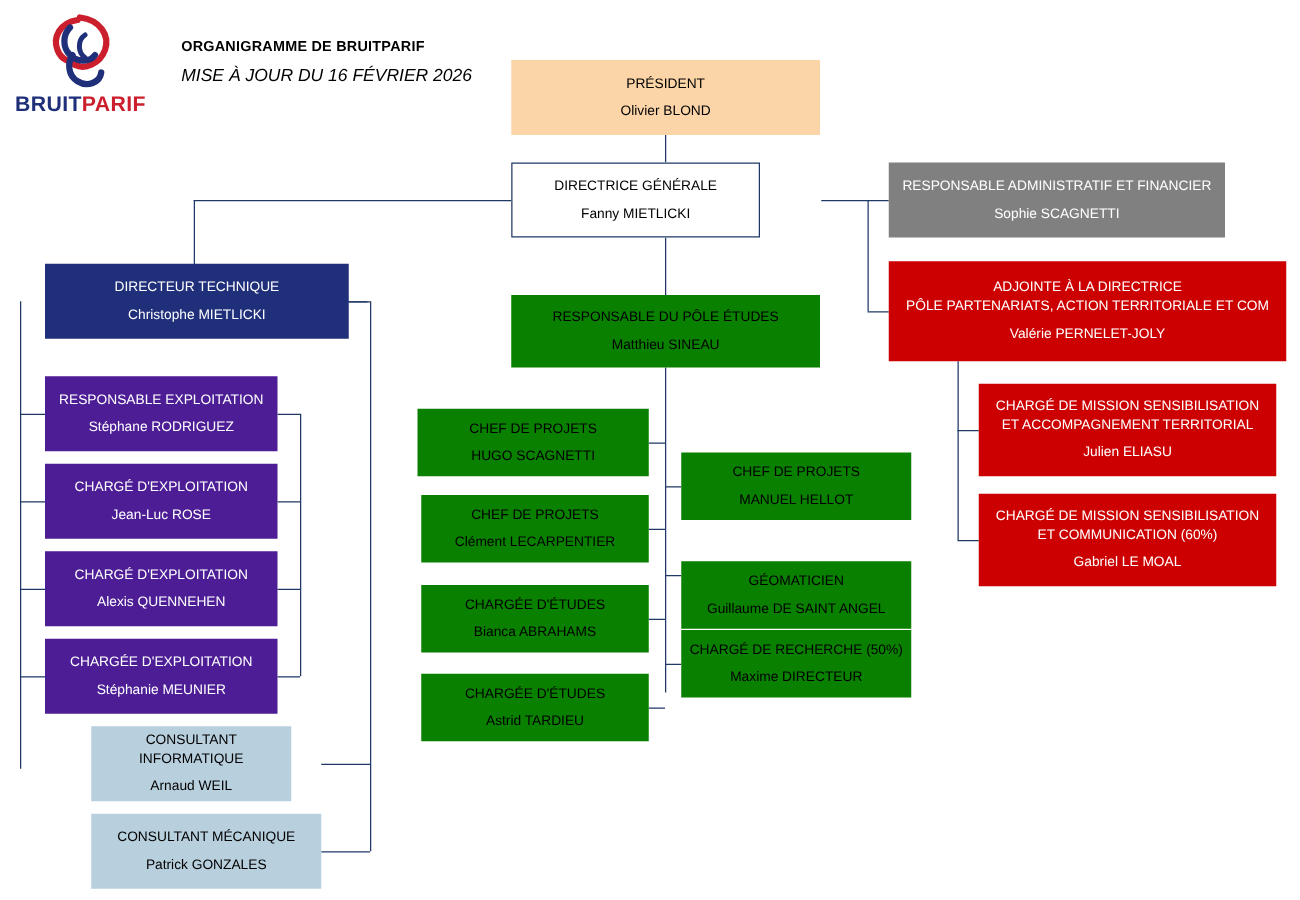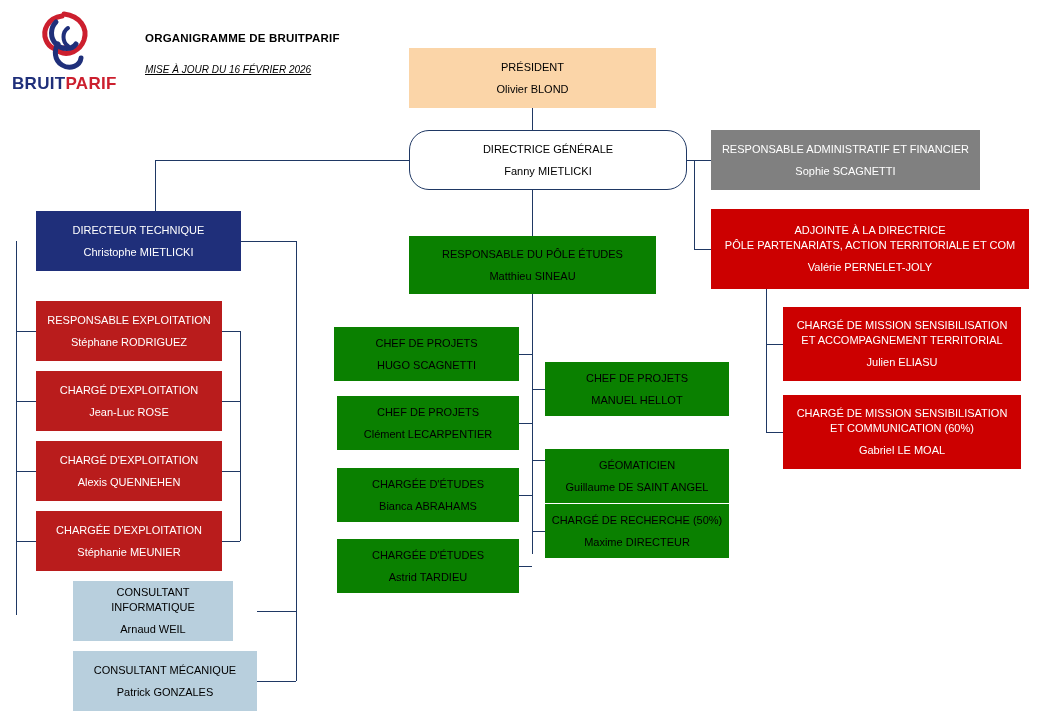--- a/index.html
+++ b/index.html
@@ -33,21 +33,21 @@
     font-size: 11px;
   }
   .box .person {
     font-size: 11px;
     margin-top: 7px;
   }
   .box.orange { background: #fbd5a8; color: #000; }
   .box.white  { background: #ffffff; color: #000; border: 1px solid #1f3864; }
   .box.gray   { background: #808080; color: #ffffff; }
   .box.navy   { background: #1f2f7a; color: #ffffff; }
-  .box.blue   { background: #b91c1c; color: #ffffff; }
+  .box.blue   { background: #4c1d95; color: #ffffff; }
   .box.lblue  { background: #b8cfdd; color: #000000; }
   .box.green  { background: #0a8000; color: #000000; }
   .box.red    { background: #cc0000; color: #ffffff; }
 
   .line {
     position: absolute;
     background: #1f3864;
   }
   .line.h { height: 1px; }
   .line.v { width: 1px; }
@@ -55,24 +55,23 @@
   .hdr {
     position: absolute;
     color: #000;
   }
   .hdr .l1 {
     font-size: 11.5px;
     font-weight: bold;
     letter-spacing: 0.2px;
   }
   .hdr .l2 {
-    font-size: 10px;
+    font-size: 14px;
     font-style: italic;
-    margin-top: 20px;
-    text-decoration: underline;
+    margin-top: 8px;
   }
   #logo {
     position: absolute;
     left: 10px;
     top: 8px;
     width: 120px;
     height: 90px;
   }
   #logo .wordmark {
     position: absolute;
@@ -141,29 +140,29 @@
       <div class="line h" style="left: 532px; top: 531px; width: 13px;"></div>
       <div class="line v" style="left: 766px; top: 289px; height: 143px;"></div>
       <div class="line h" style="left: 766px; top: 344px; width: 17px;"></div>
       <div class="line h" style="left: 766px; top: 432px; width: 17px;"></div>
     </div>
   <div id="nodes">
       <div class="box orange" style="left: 409px; top: 48px; width: 247px; height: 60px;">
         <div class="title">PRÉSIDENT</div>
         <div class="person">Olivier BLOND</div>
       </div>
-      <div class="box white" style="left: 409px; top: 130px; width: 278px; height: 60px; border-radius: 20px;">
+      <div class="box white" style="left: 409px; top: 130px; width: 199px; height: 60px;">
         <div class="title">DIRECTRICE GÉNÉRALE</div>
         <div class="person">Fanny MIETLICKI</div>
       </div>
       <div class="box gray" style="left: 711px; top: 130px; width: 269px; height: 60px;">
         <div class="title">RESPONSABLE ADMINISTRATIF ET FINANCIER</div>
         <div class="person">Sophie SCAGNETTI</div>
       </div>
-      <div class="box navy" style="left: 36px; top: 211px; width: 205px; height: 60px;">
+      <div class="box navy" style="left: 36px; top: 211px; width: 243px; height: 60px;">
         <div class="title">DIRECTEUR TECHNIQUE</div>
         <div class="person">Christophe MIETLICKI</div>
       </div>
       <div class="box green" style="left: 409px; top: 236px; width: 247px; height: 58px;">
         <div class="title">RESPONSABLE DU PÔLE ÉTUDES</div>
         <div class="person">Matthieu SINEAU</div>
       </div>
       <div class="box red" style="left: 711px; top: 209px; width: 318px; height: 80px;">
         <div class="title">ADJOINTE À LA DIRECTRICE<br>PÔLE PARTENARIATS, ACTION TERRITORIALE ET COM</div>
         <div class="person">Valérie PERNELET-JOLY</div>

